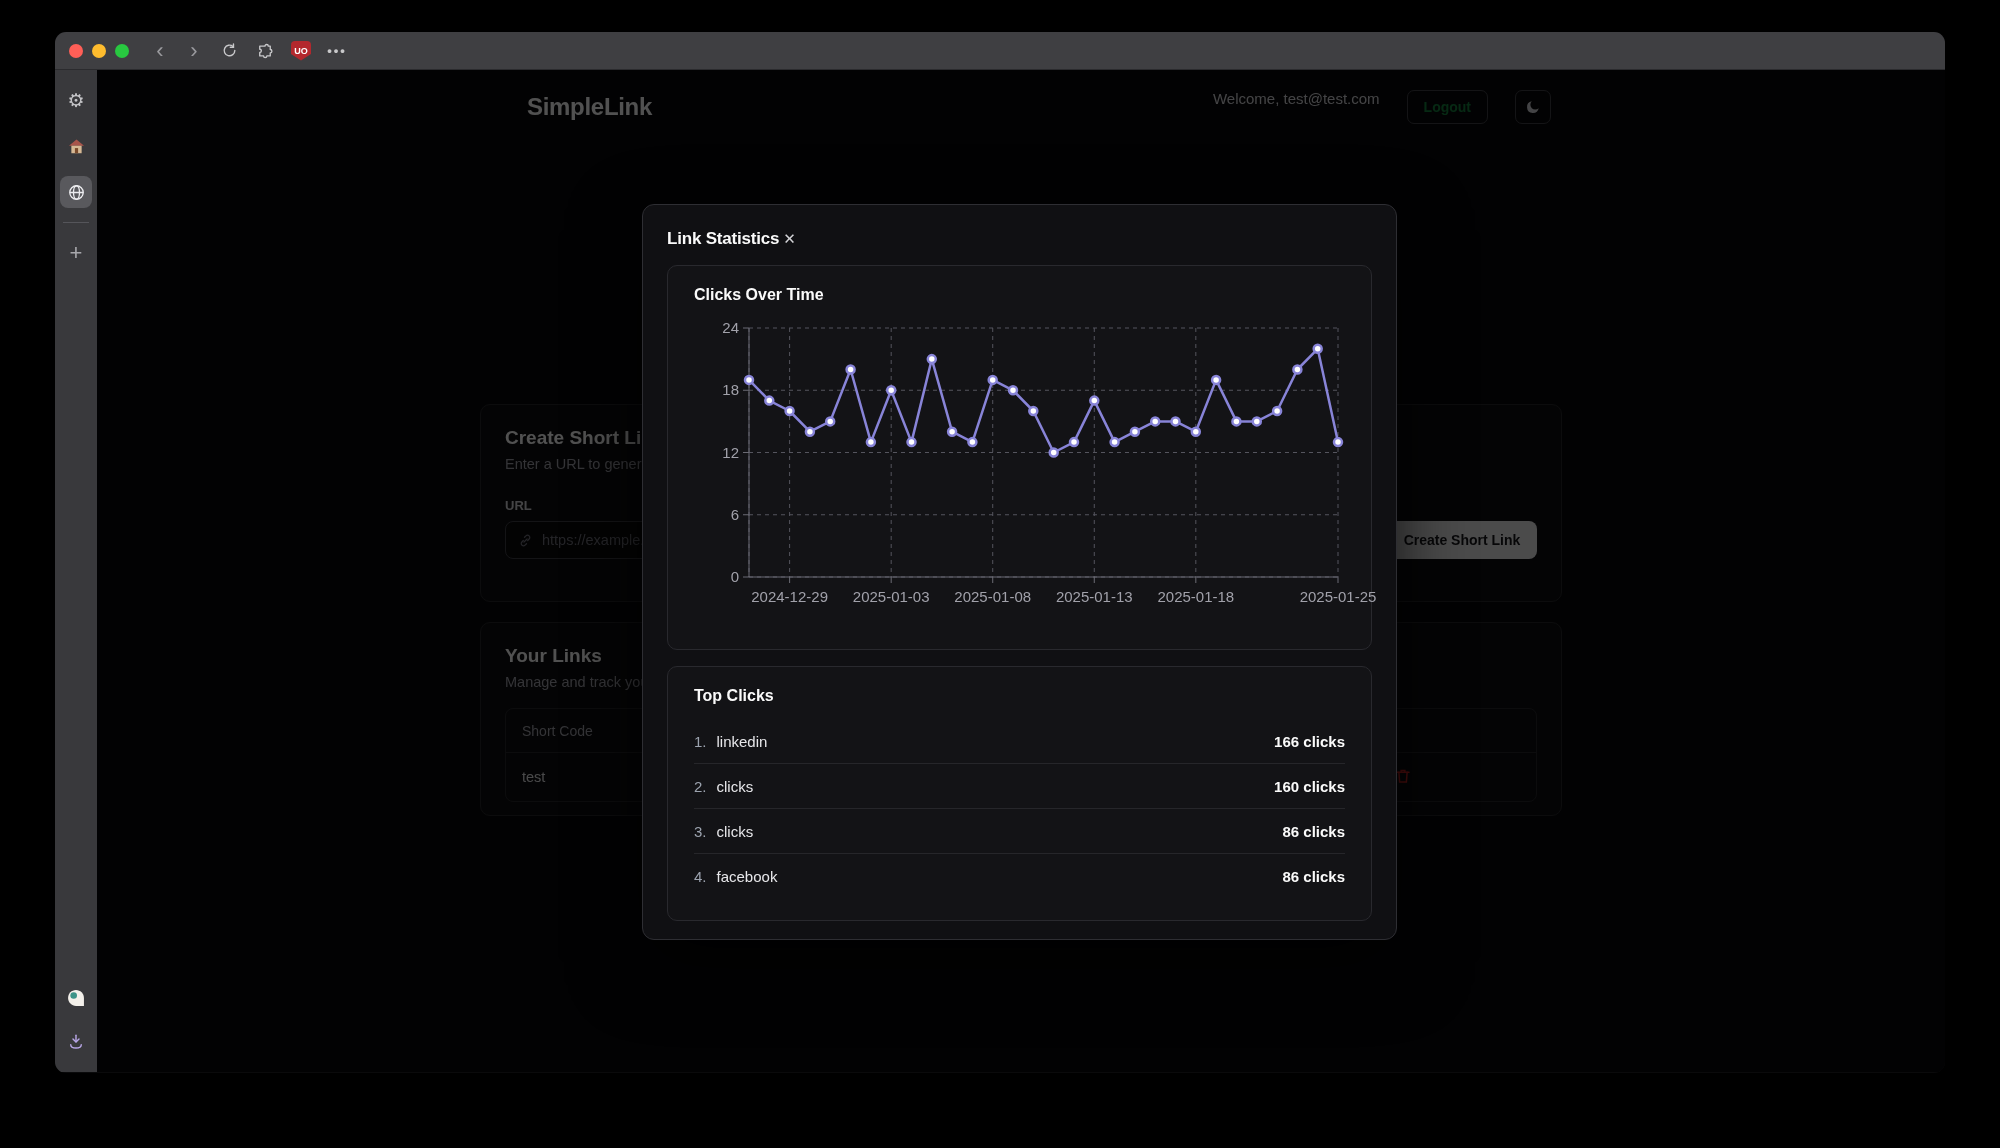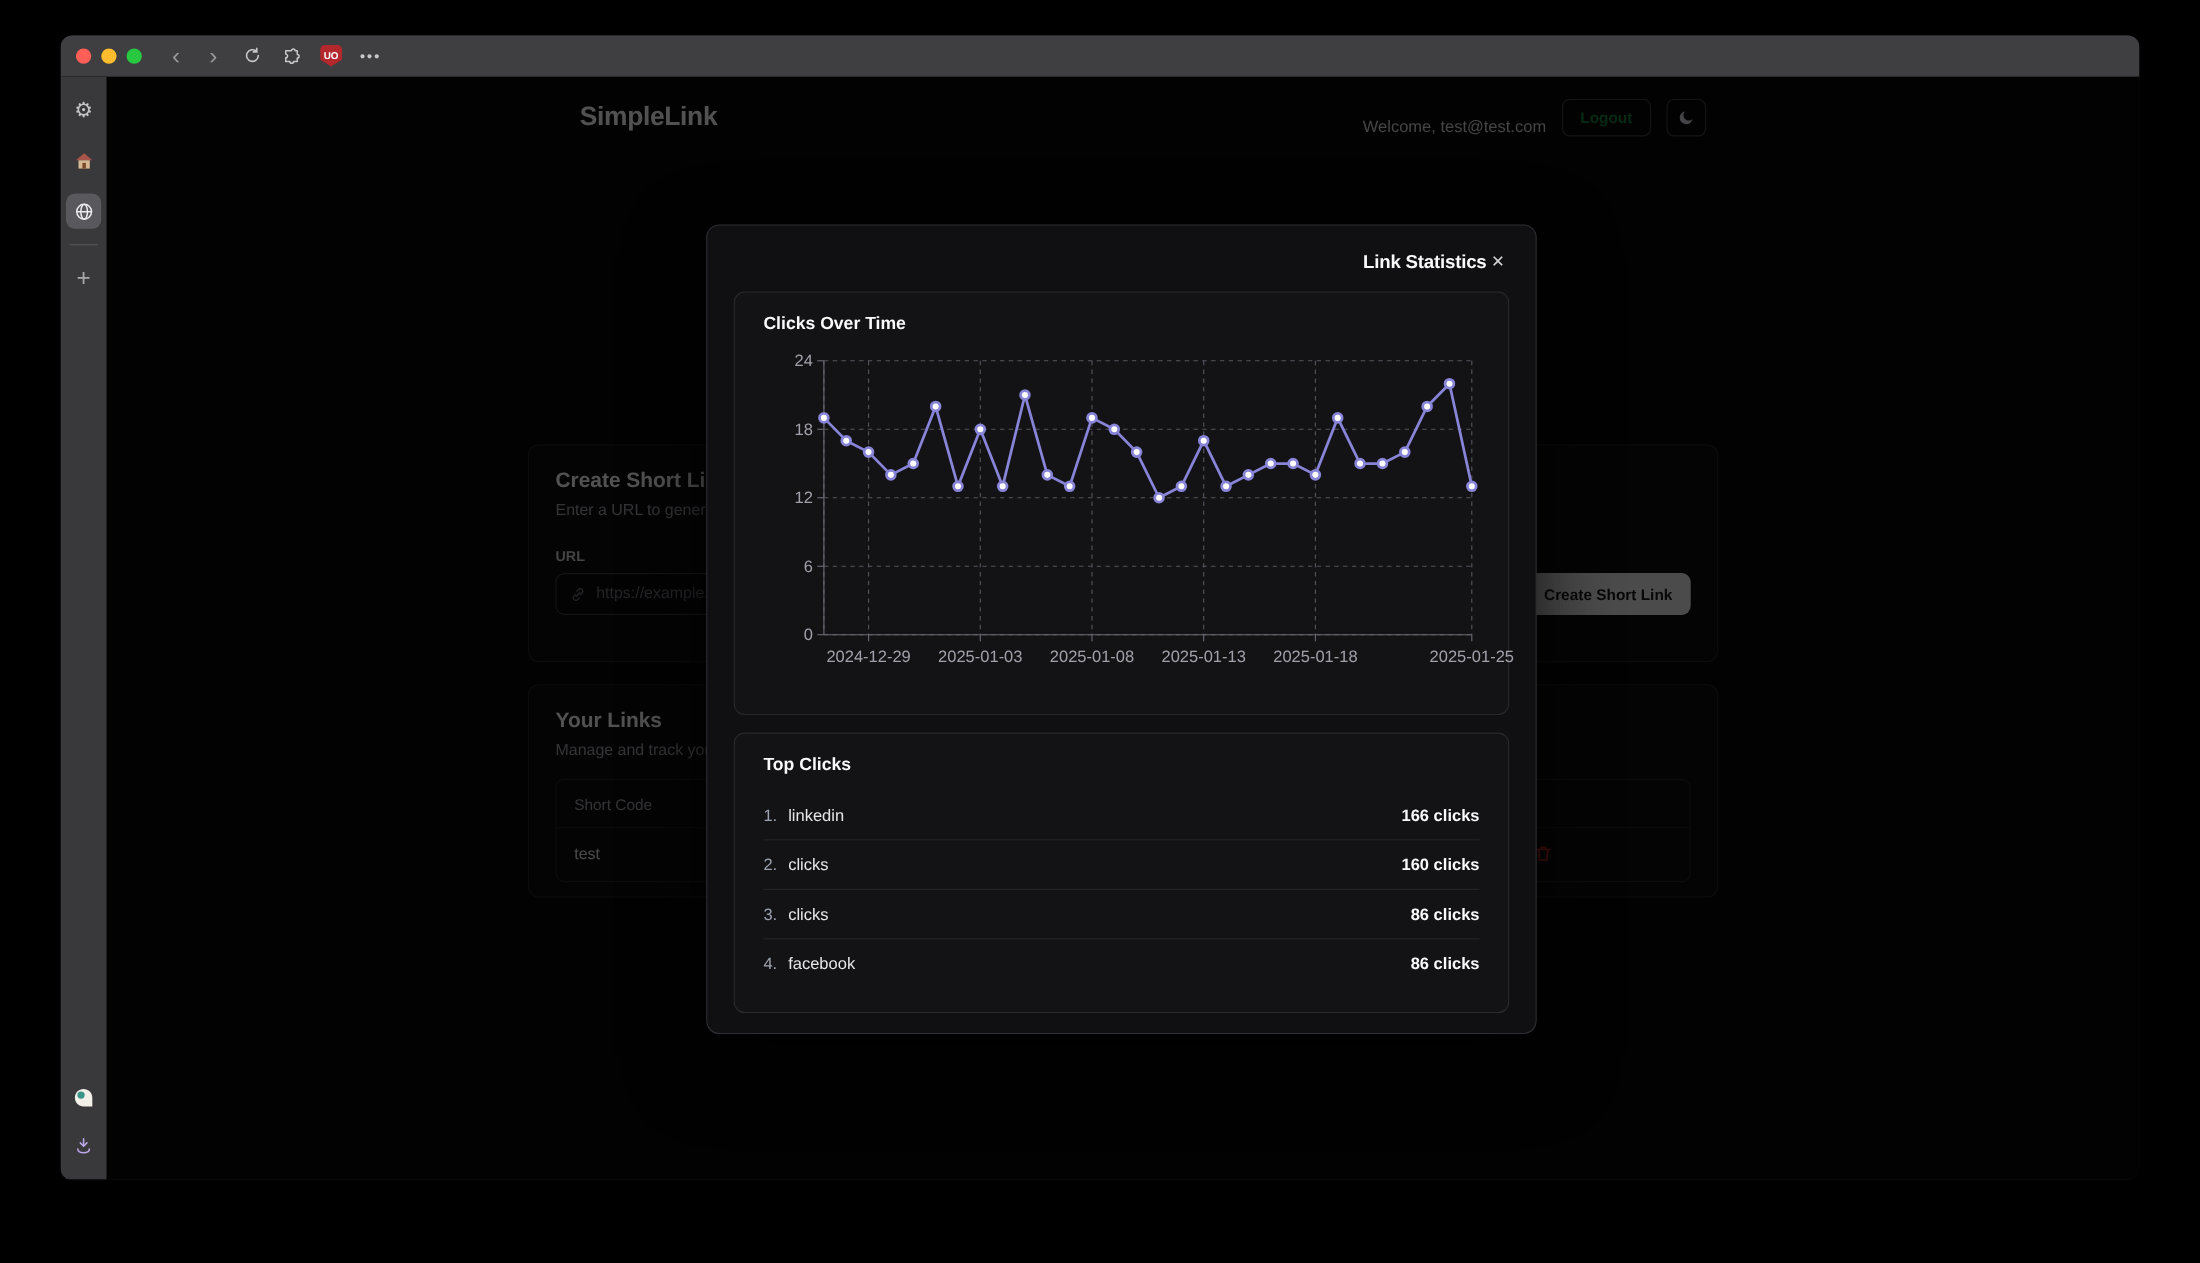--- a/index.html
+++ b/index.html
@@ -33,21 +33,21 @@
     color:#c4c4c7; font-size:19px; }
   .rail-icon.active { background:#59595d; }
   .rail-divider { width:26px; height:1px; background:#55555a; }
   .rail-bottom { margin-top:auto; display:flex; flex-direction:column; align-items:center; gap:12px; padding-bottom:14px; }
 
   
   .content { position:relative; flex:1; background:#09090b; overflow:hidden; }
   .page-inner { position:relative; width:1082px; margin:0 auto; height:100%; }
   .app-header { position:absolute; top:20px; left:0; right:11px; display:flex; align-items:center; justify-content:space-between;margin-left:47px; }
   .brand { font-size:24px; font-weight:700; color:#fafafa; letter-spacing:-.3px; }
-  .header-right { display:flex; align-items:flex-end; gap:14px; }
+  .header-right { display:flex; align-items:flex-start; gap:27px; }
   .welcome { font-size:15px; color:#d4d4d8; }
   .ghost-btn { border:1px solid #3f3f46; border-radius:7px; background:transparent; color:#15803d;
     font-size:14px; font-weight:700; padding:8px 16px; font-family:inherit; }
   .icon-btn { border:1px solid #3f3f46; border-radius:7px; width:36px; height:34px; background:transparent;
     display:flex; align-items:center; justify-content:center; color:#d4d4d8; }
 
   .card { position:absolute; left:0; right:0; background:#0e0e10; border:1px solid #26262a; border-radius:10px; padding:22px 24px; }
   .card-title { font-size:19px; font-weight:700; color:#fafafa; }
   .card-sub { font-size:14.5px; color:#a1a1aa; margin-top:7px; }
   .field-label { display:block; font-size:13px; font-weight:700; color:#d4d4d8; margin:26px 0 8px; }
@@ -61,21 +61,21 @@
   .table-head { height:44px; display:flex; align-items:center; padding:0 16px; font-size:14px; color:#a1a1aa;
     border-bottom:1px solid #26262a; }
   .table-row { position:relative; height:48px; display:flex; align-items:center; padding:0 16px; font-size:14.5px; color:#e4e4e7; }
   .row-trash { position:absolute; left:888px; top:14px; }
 
   .dim-overlay { position:absolute; inset:0; background:rgba(0,0,0,.68); }
 
   
   .modal { position:absolute; left:545px; top:134px; width:755px; height:736px; background:#101013;
     border:1px solid #2e2e33; border-radius:12px; padding:24px 24px; box-shadow:0 24px 70px rgba(0,0,0,.75); }
-  .modal-head { display:flex; align-items:flex-start; justify-content:flex-end; }
+  .modal-head { display:flex; align-items:flex-start; justify-content:flex-start; }
   .modal-title { font-size:17px; font-weight:700; color:#fafafa; letter-spacing:-.2px; }
   .modal-close { background:none; border:none; color:#d4d4d8; font-size:15px; cursor:pointer; line-height:1; padding:2px 4px; font-family:inherit; }
   .inner-card { background:#131316; border:1px solid #29292e; border-radius:10px; padding:20px 26px; }
   .chart-card { margin-top:16px; height:385px; }
   .section-title { font-size:16px; font-weight:700; color:#fafafa; }
   .chart-wrap { margin-top:10px; }
   svg.chart { overflow:visible; display:block; }
   .grid { stroke:#55555e; stroke-width:1; stroke-dasharray:4 4; }
   .axis { stroke:#6b6b74; stroke-width:1; }
   .ticklabel { fill:#a1a1aa; font-size:15px; font-family:"Liberation Sans","DejaVu Sans",sans-serif; }

